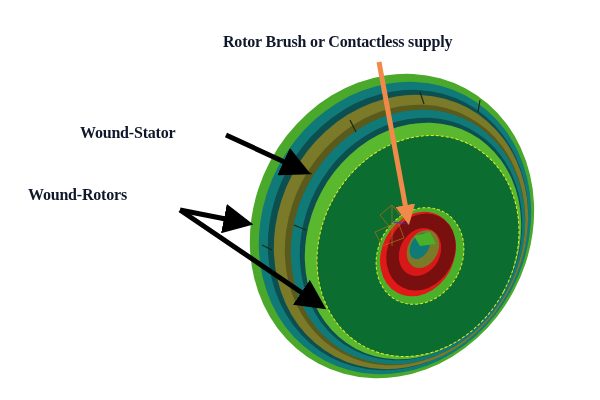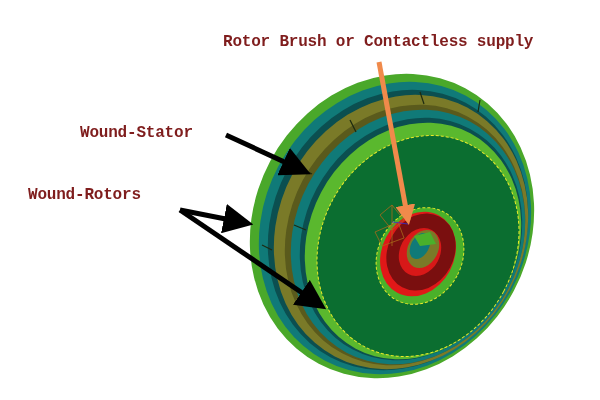--- a/index.html
+++ b/index.html
@@ -1,19 +1,19 @@
 <!DOCTYPE html>
 <html><head>
 <meta charset="utf-8">
 <style>
   html, body { margin: 0; padding: 0; background: #ffffff; }
   body { width: 600px; height: 400px; position: relative; overflow: hidden;
          font-family: "DejaVu Sans", "Liberation Sans", sans-serif; }
-  .label { position: absolute; font-weight: bold; color: #7f1d1d; white-space: nowrap;
-           font-family: Liberation Mono, monospace; letter-spacing: -0.2px; }
+  .label { position: absolute; font-weight: bold; color: #0f172a; white-space: nowrap;
+           font-family: Liberation Serif, serif; letter-spacing: -0.2px; }
   #lbl-supply { left: 223px; top: 33px; font-size: 16px; }
   #lbl-stator { left: 80px; top: 124px; font-size: 16px; }
   #lbl-rotors { left: 28px; top: 186px; font-size: 16px; }
   svg#scene { position: absolute; left: 0; top: 0; }
 </style>
 </head>
 <body>
 
 <svg id="scene" width="600" height="400" viewBox="0 0 600 400" xmlns="http://www.w3.org/2000/svg">
   <defs>

